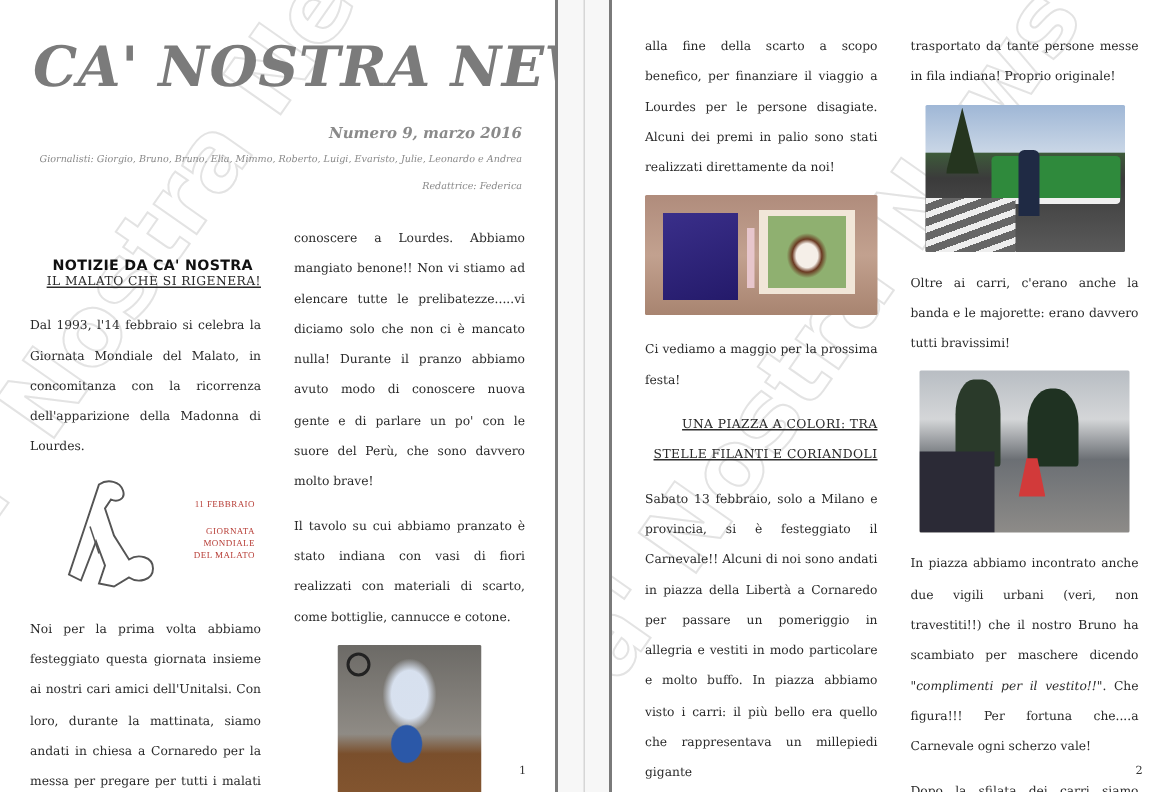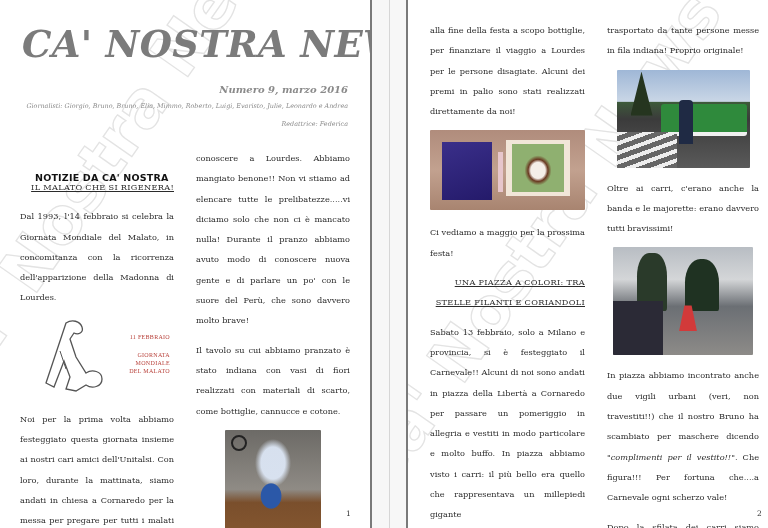--- a/index.html
+++ b/index.html
@@ -135,21 +135,21 @@
 
   </div>
 
   <div class="page-number">1</div>
 </div>
 
 <div class="page" id="page2">
   <div class="watermark" id="wm2">Ca' Nostra News</div>
 
   <div class="col" id="p2c1" style="left:22px;">
-    <p>alla fine della festa a scopo bottiglie, per finanziare il viaggio a Lourdes per le persone disagiate. Alcuni dei premi in palio sono stati realizzati direttamente da noi!</p>
+    <p>alla fine della scarto a scopo benefico, per finanziare il viaggio a Lourdes per le persone disagiate. Alcuni dei premi in palio sono stati realizzati direttamente da noi!</p>
     <div class="figure photo" id="photo-prizes">
       <div class="painting"></div>
       <div class="candle"></div>
       <div class="dogframe"></div>
       <div class="dog"></div>
     </div>
     <p>Ci vediamo a maggio per la prossima festa!</p>
     <div class="heading">UNA PIAZZA A COLORI: TRA STELLE FILANTI E CORIANDOLI</div>
     <p>Sabato 13 febbraio, solo a Milano e provincia, si è festeggiato il Carnevale!! Alcuni di noi sono andati in piazza della Libertà a Cornaredo per passare un pomeriggio in allegria e vestiti in modo particolare e molto buffo. In piazza abbiamo visto i carri: il più bello era quello che rappresentava un millepiedi gigante</p>
   </div>

